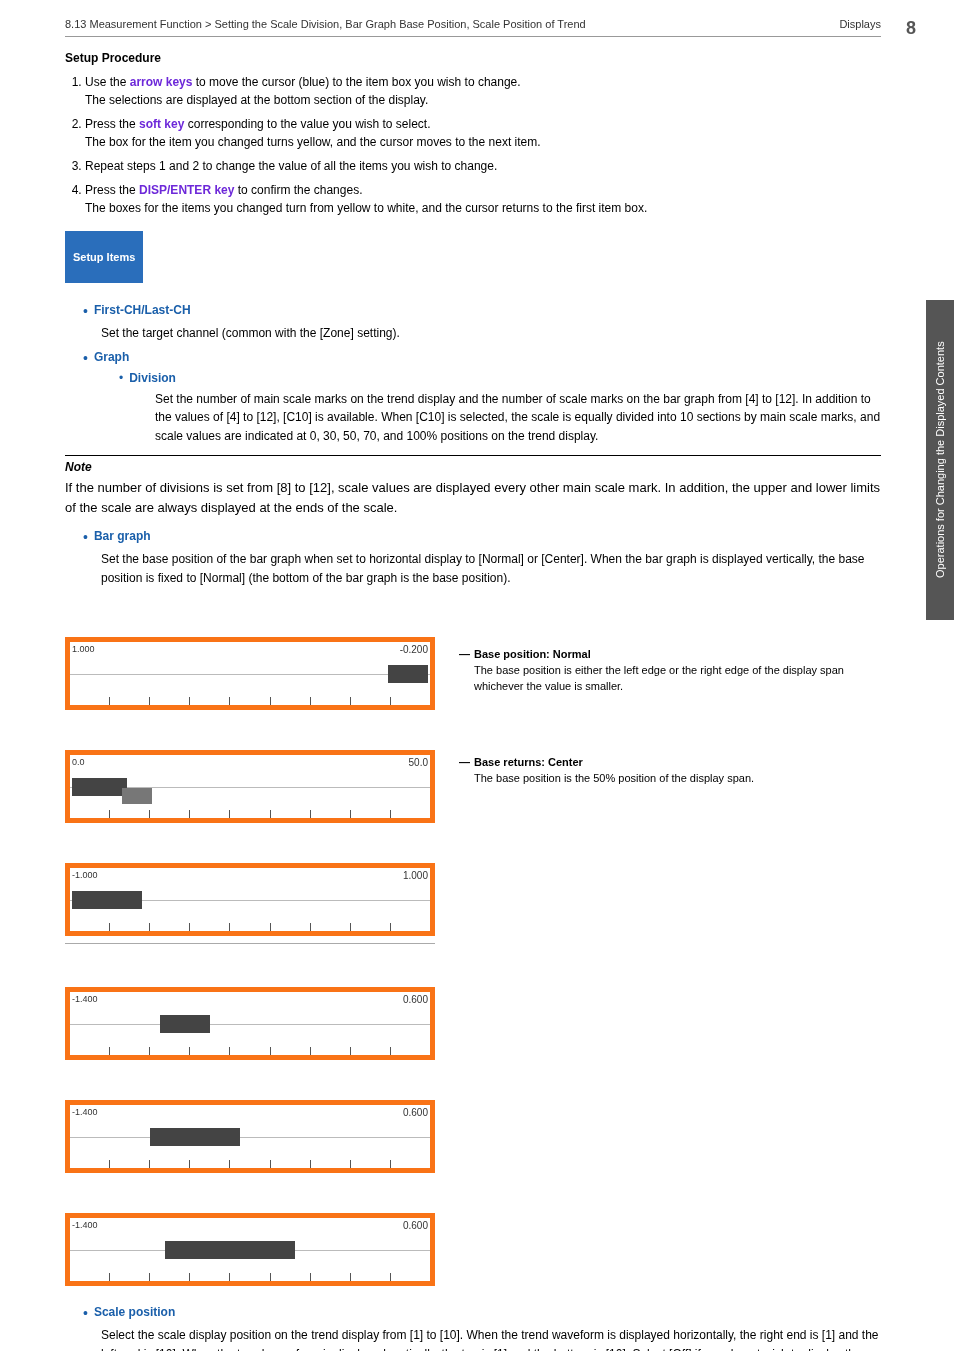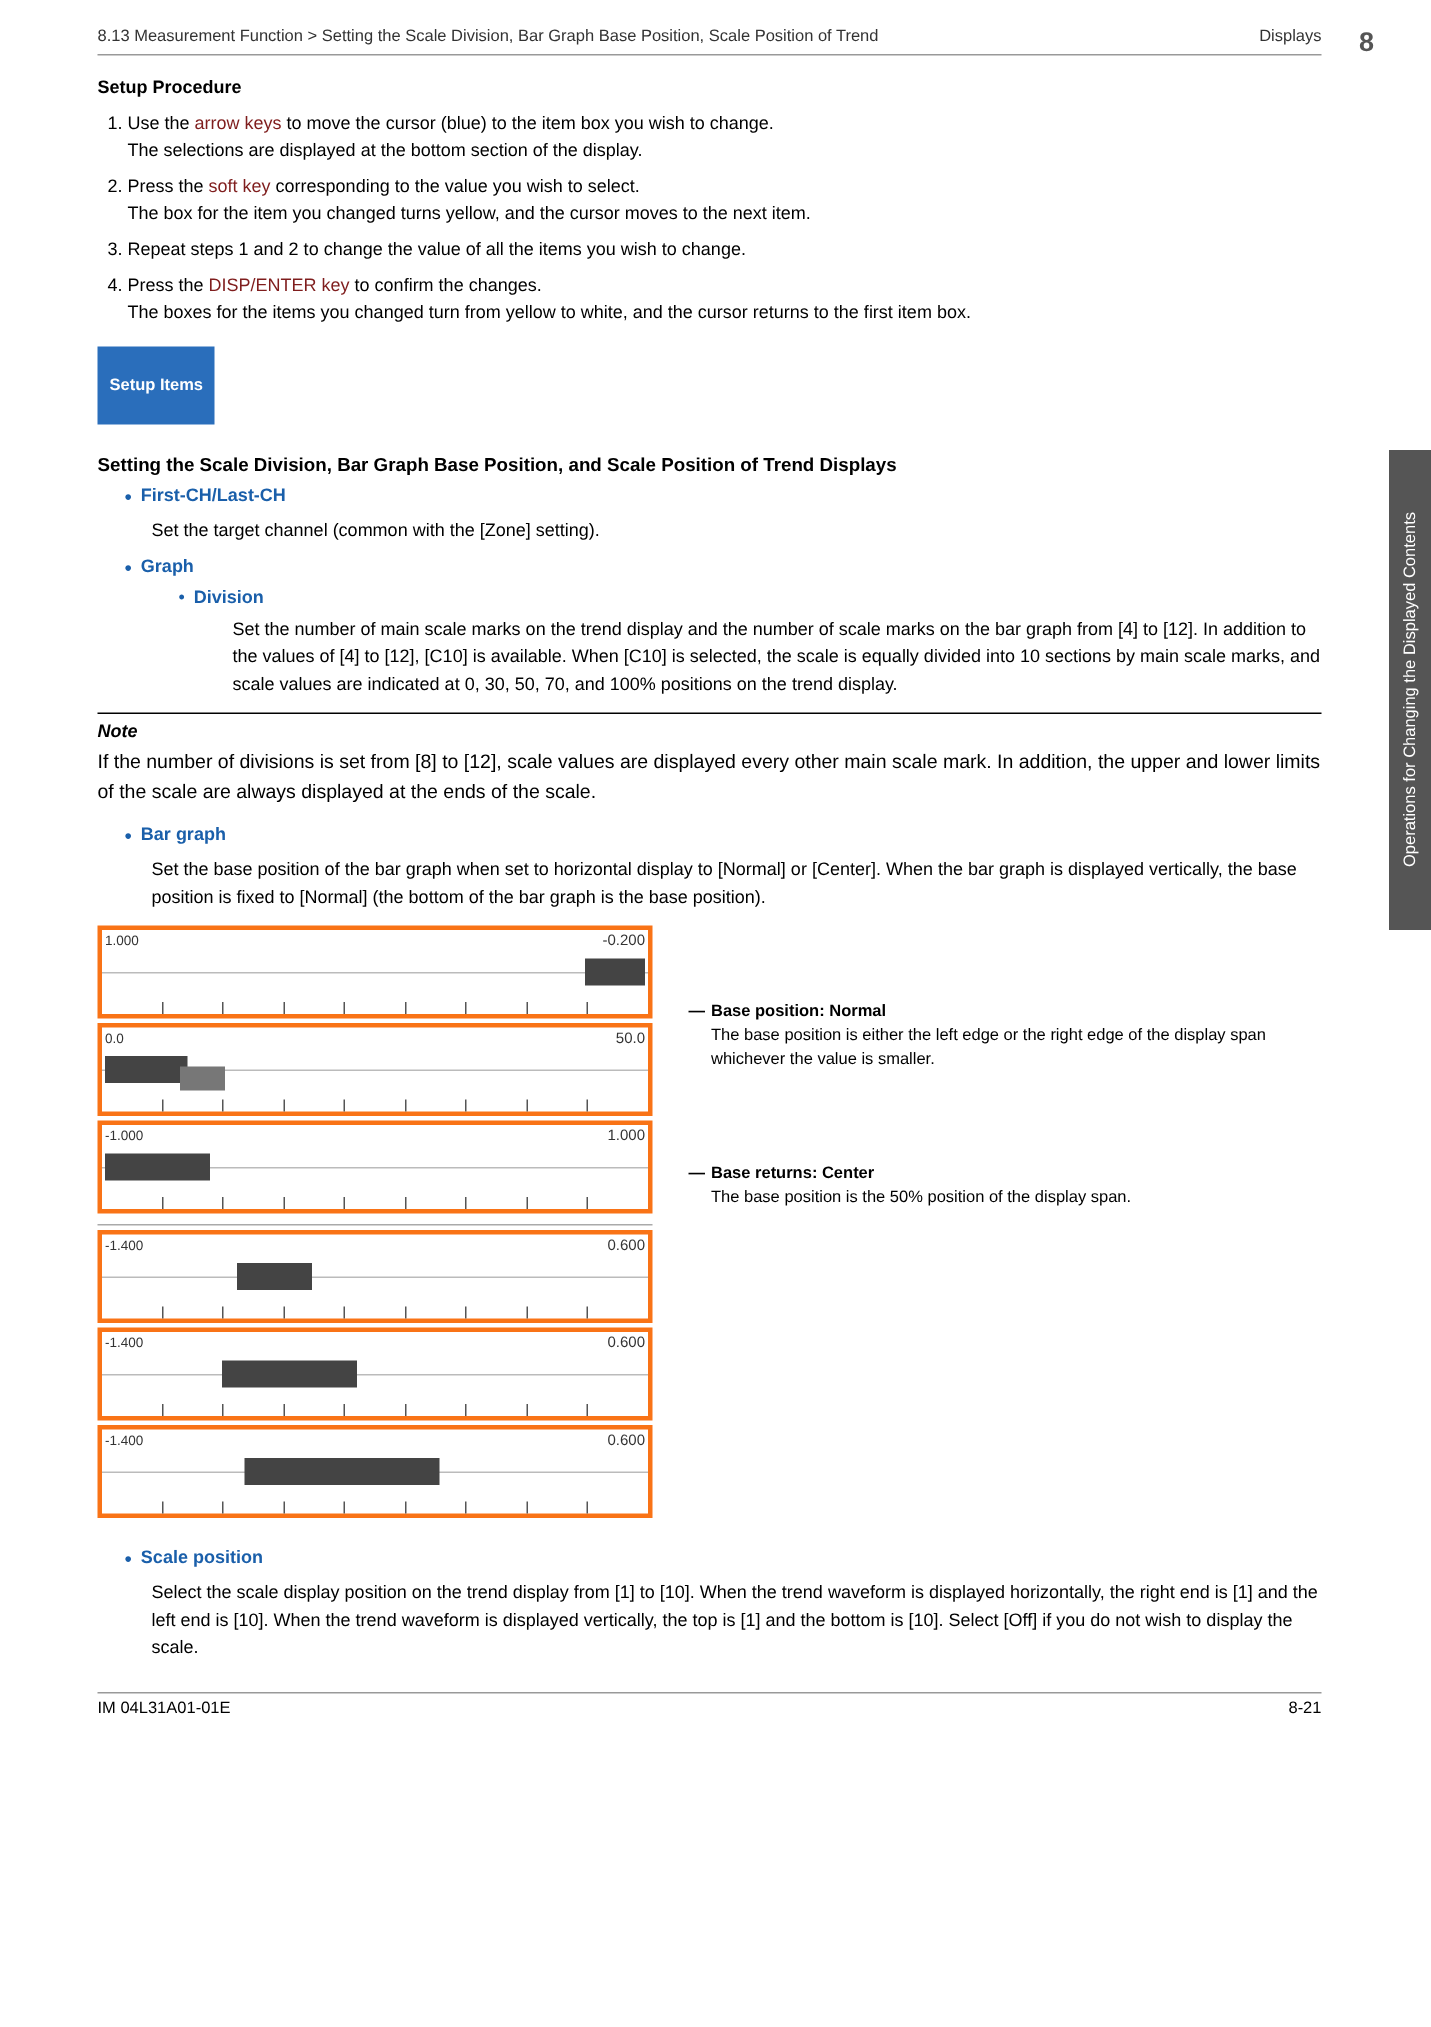--- a/index.html
+++ b/index.html
@@ -63,21 +63,21 @@
       margin-bottom: 10px;
     }
     .numbered-list {
       margin-left: 20px;
       margin-bottom: 10px;
     }
     .numbered-list li {
       margin-bottom: 6px;
       line-height: 1.5;
     }
-    .blue-bold { color: #7f1d1d; font-weight: normal; }
+    .blue-bold { color: #6d28d9; font-weight: bold; }
     .indent-1 { margin-left: 18px; }
     .indent-2 { margin-left: 36px; }
     .bullet-item {
       display: flex;
       align-items: flex-start;
       margin-bottom: 4px;
     }
     .bullet-dot {
       color: #1a5faa;
       margin-right: 6px;
@@ -117,26 +117,27 @@
     
     .bar-graphs-container {
       display: flex;
       align-items: flex-start;
       margin: 10px 0 16px 0;
     }
     .bar-graphs-left {
       flex: 0 0 380px;
     }
     .bar-graph-panel {
-      border: 3px solid #f97316;
+      border: 5px solid #f97316;
       margin-bottom: 3px;
       position: relative;
       background: #fff;
-      height: 62px;
+      height: 73px;
       width: 370px;
+      margin-top: 40px;
     }
     .bar-label-top-left {
       position: absolute;
       top: 2px;
       left: 2px;
       font-size: 9px;
       color: #333;
     }
     .bar-label-top-right {
       position: absolute;
@@ -238,21 +239,20 @@
       <li>
         Press the <span class="blue-bold">DISP/ENTER key</span> to confirm the changes.<br>
         The boxes for the items you changed turn from yellow to white, and the cursor returns to the first item box.
       </li>
     </ol>
 
     <div style="margin: 14px 0 10px 0;">
       <div class="setup-items-badge">Setup Items</div>
     </div>
 
-    <div class="section-heading">Setting the Scale Division, Bar Graph Base Position, and Scale Position of Trend Displays</div>
 
     <div class="indent-1" style="margin-bottom:6px;">
       <div class="bullet-item">
         <span class="bullet-dot">•</span>
         <span class="bullet-label">First-CH/Last-CH</span>
       </div>
       <div class="body-text indent-1">Set the target channel (common with the [Zone] setting).</div>
     </div>
 
     <div class="indent-1" style="margin-bottom:4px;">

